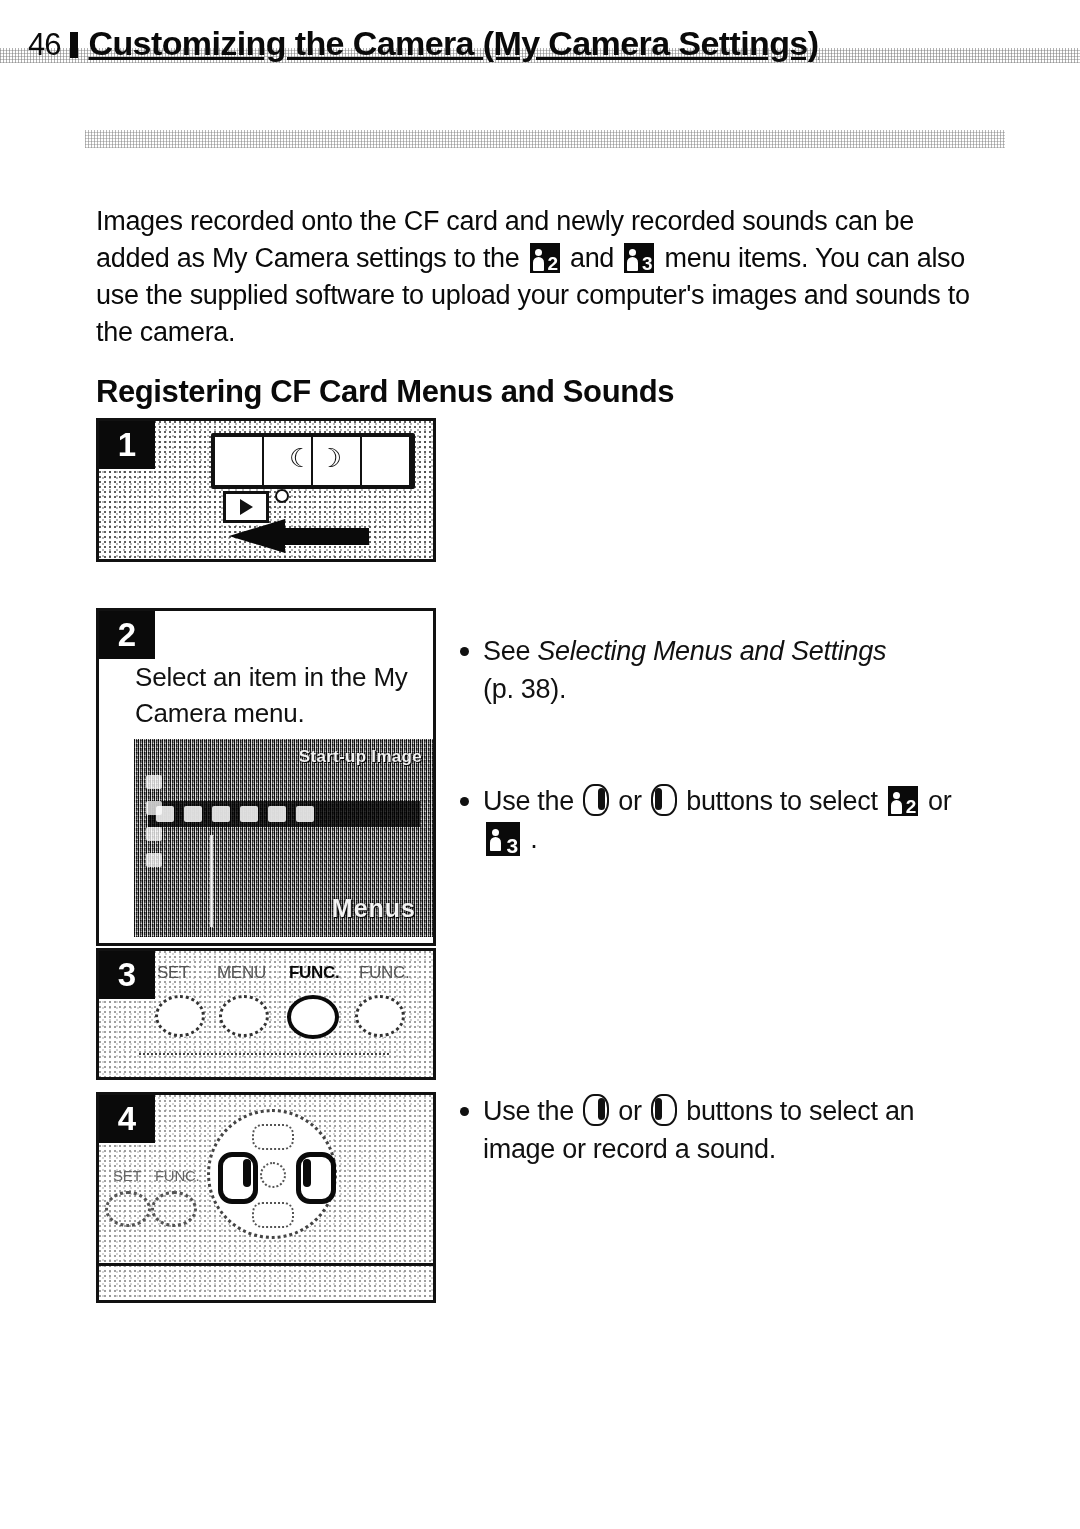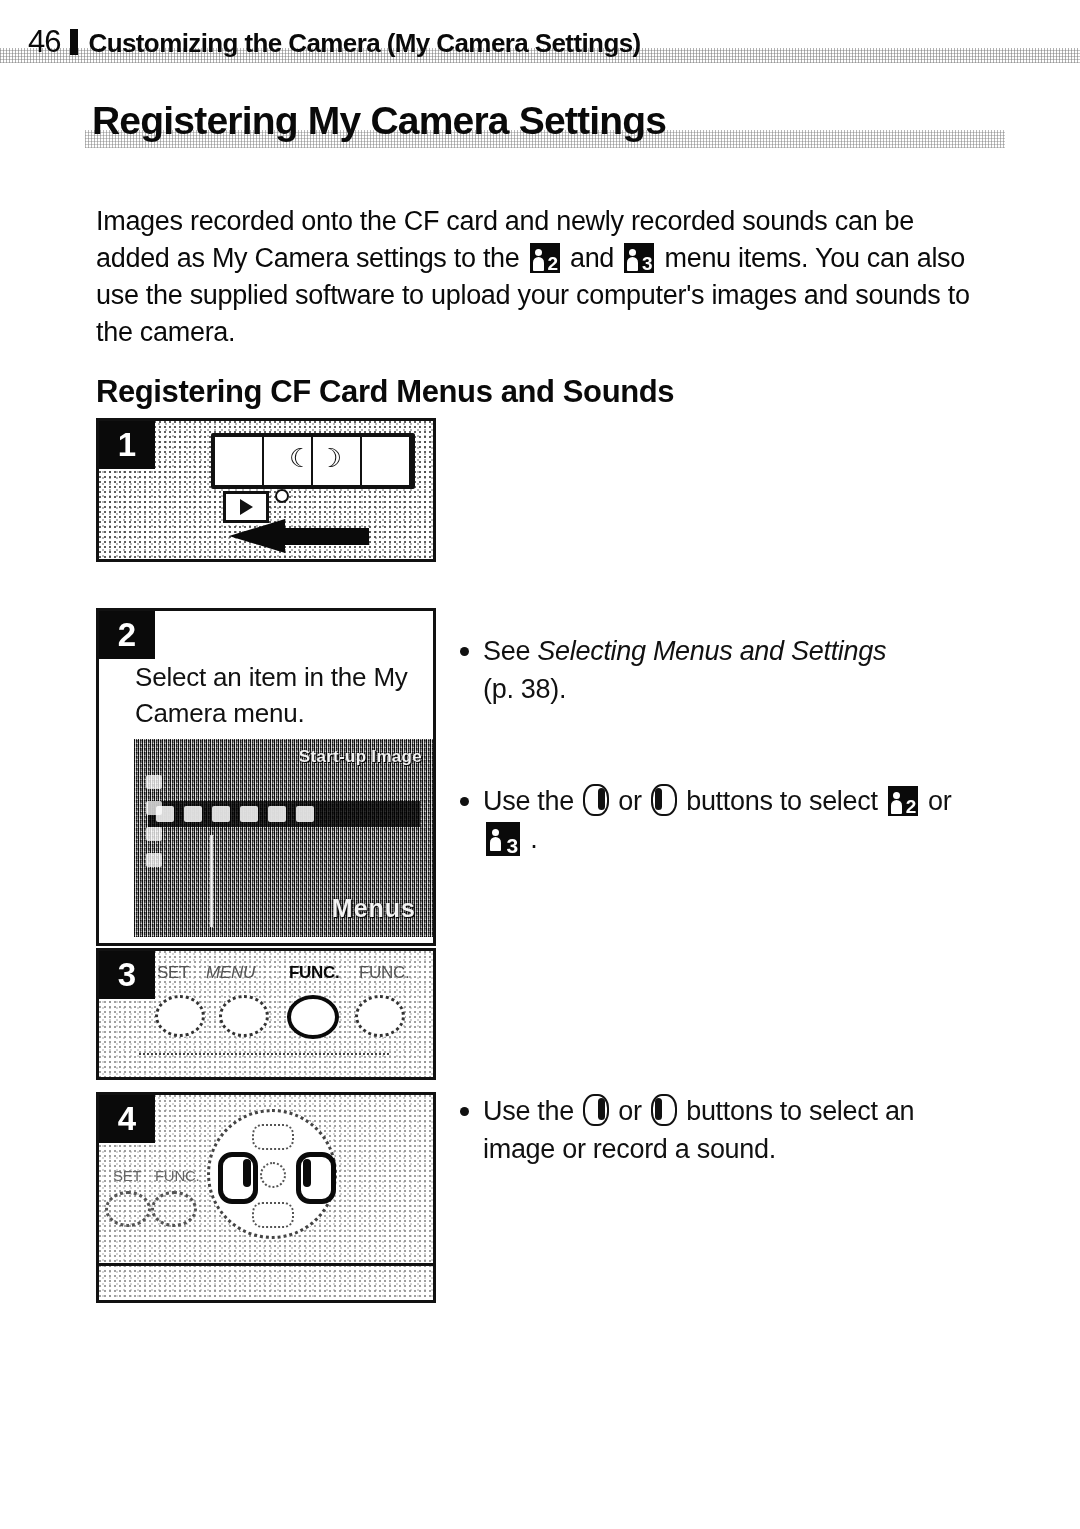--- a/index.html
+++ b/index.html
@@ -64,24 +64,25 @@
     line-height: 1;
   }
   .hdr-rule {
     display: inline-block;
     width: 8px; height: 26px;
     background: #0a0a0a;
     position: relative;
     top: 3px;
   }
   .hdr-title {
-    font-size: 26px;
+    font-size: 34px;
     font-weight: bold;
     letter-spacing: -0.6px;
     line-height: 1;
+    text-decoration: underline;
   }
 
   
   #main-title {
     position: absolute;
     left: 85px; top: 100px;
     width: 920px; height: 52px;
   }
   #main-title .band {
     position: absolute;
@@ -478,21 +479,20 @@
   <div class="band halftone"></div>
   <div class="hdr-inner">
     <span class="page-num">46</span>
     <span class="hdr-rule"></span>
     <span class="hdr-title">Customizing the Camera (My Camera Settings)</span>
   </div>
 </div>
 
 <div id="main-title">
   <div class="band halftone"></div>
-  <div class="t">Registering My Camera Settings</div>
 </div>
 
 <p id="intro"><span>Images recorded onto the CF card and newly recorded sounds can be added as My Camera settings to the </span><span class="mc-icon"><span class="bust"></span><span class="num">2</span></span><span> and </span><span class="mc-icon"><span class="bust"></span><span class="num">3</span></span><span> menu items. You can also use the supplied software to upload your computer's images and sounds to the camera.</span></p>
 
 <h2 id="section-heading">Registering CF Card Menus and Sounds</h2>
 
 <div class="fig-box" id="fig-step1">
   <div class="sketch dots"></div>
   <div class="switch-plate">
     <div class="seg"></div>
@@ -536,21 +536,21 @@
     <div class="lcd-brand">Menus</div>
   </div>
 </div>
 
 <div class="fig-box" id="fig-step3">
   <div class="sketch dots" style="position:absolute;inset:0;opacity:.5;"></div>
   <div class="btnrow">
     <span class="cam-lbl" style="left:2px;">SET</span>
     <span class="cam-btn" style="left:0px;"></span>
 
-    <span class="cam-lbl" style="left:51px;font-style:italic;">MENU</span>
+    <span class="cam-lbl" style="left:62px;">MENU</span>
     <span class="cam-btn" style="left:64px;"></span>
 
     <span class="cam-lbl active" style="left:134px;">FUNC.</span>
     <span class="cam-btn active" style="left:132px;"></span>
 
     <span class="cam-lbl" style="left:204px;">FUNC.</span>
     <span class="cam-btn" style="left:200px;"></span>
   </div>
   <div class="base-strip"></div>
   <div class="step-badge">3</div>

